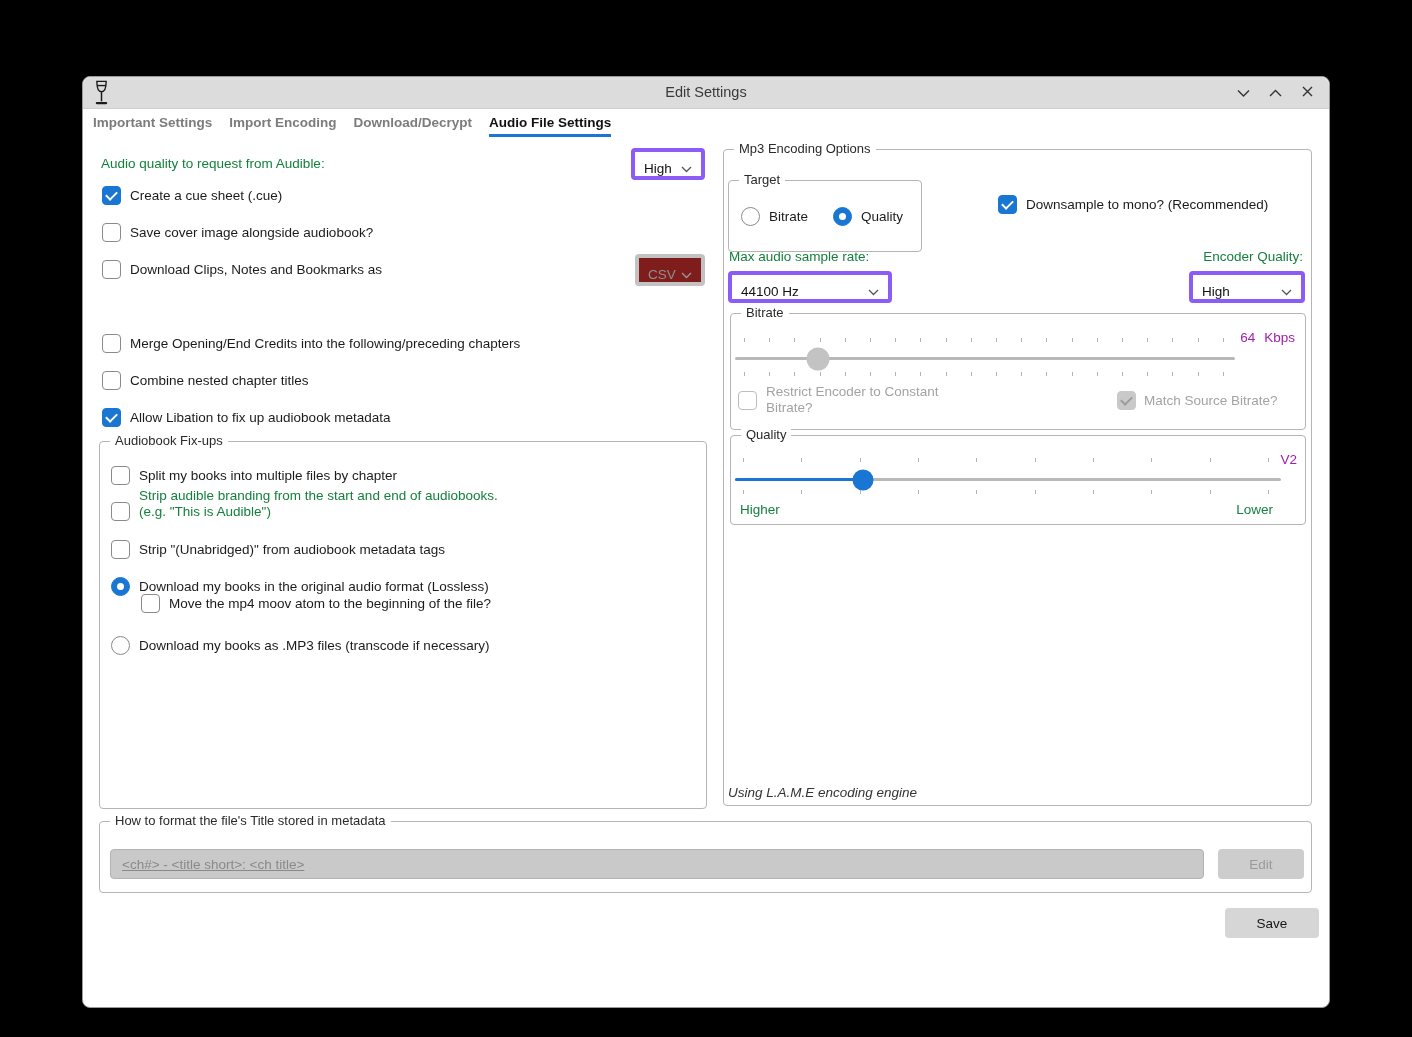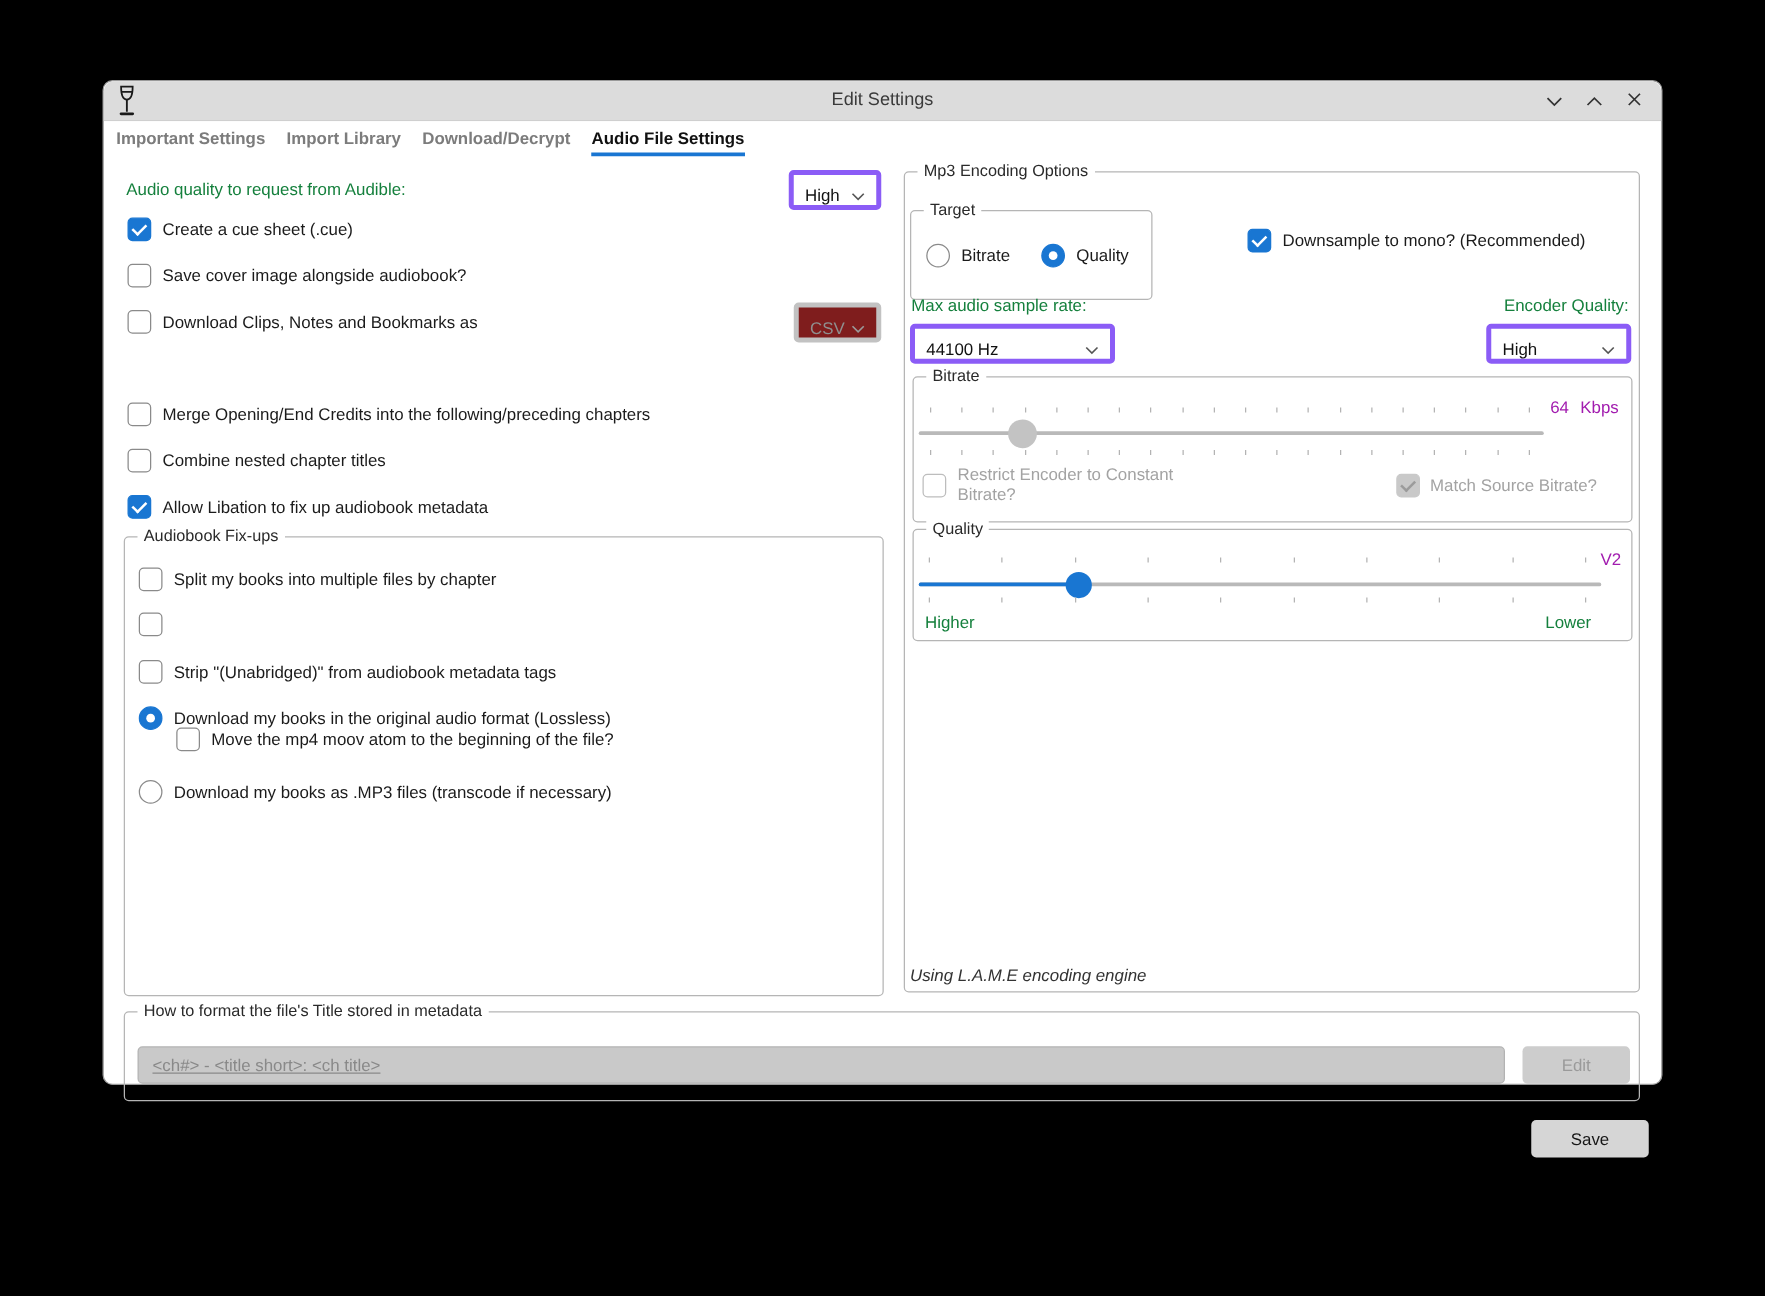--- a/index.html
+++ b/index.html
@@ -1,21 +1,21 @@
 <!DOCTYPE html>
 <html style="--accent: #1976d2;"><head>
 <meta charset="utf-8">
 <style>
   :root{ --accent:#1976d2; }
   *{ box-sizing:border-box; margin:0; padding:0; }
   html,body{ width:1412px; height:1037px; background:#000; overflow:hidden;
     font-family:"Liberation Sans","DejaVu Sans",sans-serif; }
   .stage{ position:relative; width:1412px; height:1037px; background:#000; }
 
-  .dialog{ position:absolute; left:82px; top:64px; width:1248px; height:804px;
+  .dialog{ position:absolute; left:82px; top:76px; width:1248px; height:932px;
     background:#fff; border:1px solid #9a9a9a; border-radius:8px; }
 
   
   .titlebar{ position:absolute; left:0; top:0; width:100%; height:32px;
     background:#dcdcdc; border-radius:8px 8px 0 0; border-bottom:1px solid #cfcfcf; }
   .titlebar .title{ position:absolute; left:0; right:0; top:7px; text-align:center;
     font-size:14.5px; color:#3a3a3a; }
   .app-icon{ position:absolute; left:10px; top:3px; }
   .win-controls{ position:absolute; right:10px; top:4px; display:flex; gap:8px; }
   .win-btn{ width:24px; height:24px; border:none; background:transparent; display:flex;
@@ -111,21 +111,21 @@
             <svg width="13" height="13" viewBox="0 0 13 13">
                 <path d="M2 2l9 9M11 2l-9 9" fill="none" stroke="#333" stroke-width="1.4"></path>
               </svg>
           </span>
         </button>
       </span>
     </div>
 
     <div class="tabbar">
       <span class="tab">Important Settings</span>
-      <span class="tab">Import Library</span>
+      <span class="tab">Import Encoding</span>
       <span class="tab">Download/Decrypt</span>
       <span class="tab active">Audio File Settings</span>
     </div>
 
     <div class="lbl" style="left:18px;top:79px">Audio quality to request from Audible:</div>
     <div class="dd" style="left:548px;top:71px;width:74px;height:32px">
       <span>High</span>
       <span><svg width="11" height="7" viewBox="0 0 11 7">
             <path d="M1 1l4.5 4.5L10 1" fill="none" stroke="#555" stroke-width="1.3"></path>
           </svg></span>
@@ -164,20 +164,24 @@
 
     <div class="gbox" style="left:16px;top:364px;width:608px;height:368px">
       <span class="legend">Audiobook Fix-ups</span>
 
       <div class="row" style="left:11px;top:24px">
         <span class="cb"></span>
         <span class="rlbl">Split my books into multiple files by chapter</span>
       </div>
 
       <span class="cb" style="position:absolute;left:11px;top:60px"></span>
+      <div class="lbl two" style="left:39px;top:46px;line-height:16px">
+        <div>Strip audible branding from the start and end of audiobooks.</div>
+        <div>(e.g. "This is Audible")</div>
+      </div>
 
       <div class="row" style="left:11px;top:98px">
         <span class="cb"></span>
         <span class="rlbl">Strip "(Unabridged)" from audiobook metadata tags</span>
       </div>
 
       <div class="row" style="left:11px;top:135px">
         <span class="radio on"></span>
         <span class="rlbl">Download my books in the original audio format (Lossless)</span>
       </div>

